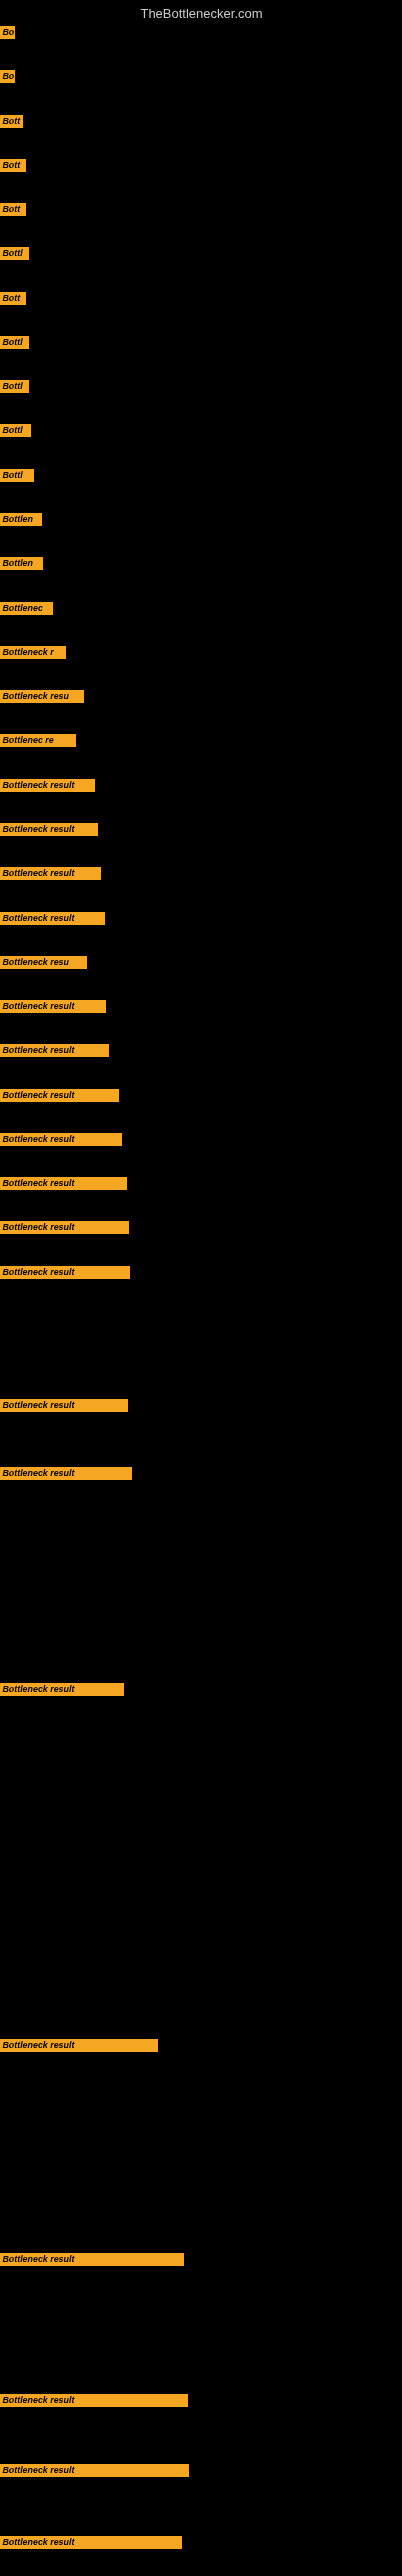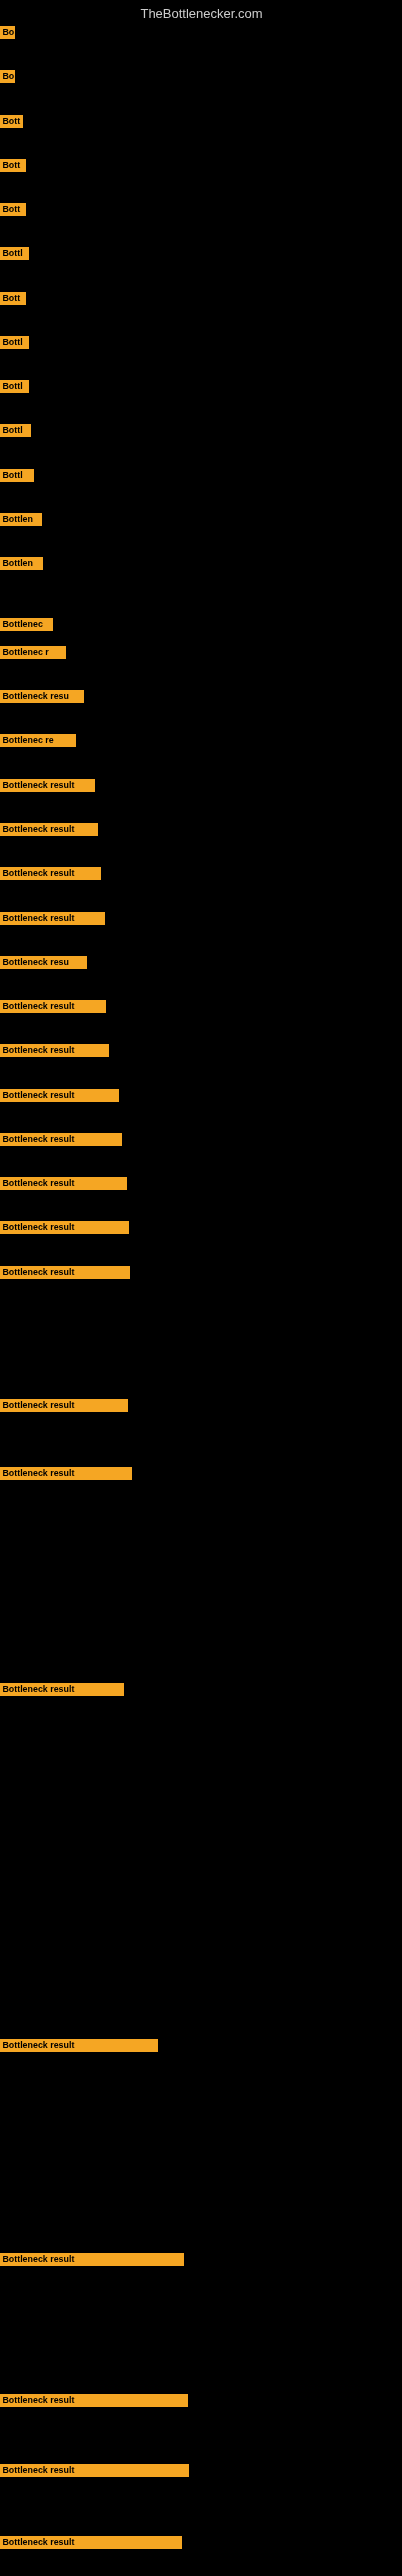--- a/index.html
+++ b/index.html
@@ -33,20 +33,21 @@
       left: 0;
       right: 0;
       padding: 0 0 16px 0;
     }
 
     .bar-item {
       display: flex;
       align-items: center;
       margin-bottom: 3.2px;
       padding: 1.6px 0;
+      font-style: italic;
     }
 
     .bar-label {
       display: inline-block;
       background-color: #F5A623;
       color: #000000;
       font-size: 8.9px;
       font-weight: bold;
       padding: 1.6px 2.4px;
       white-space: nowrap;
@@ -91,25 +92,25 @@
     </div>
     <div class="bar-item" style="position: absolute; top: 443px; left: 0px;">
       <span class="bar-label" style="width: 34px;">Bottl</span>
     </div>
     <div class="bar-item" style="position: absolute; top: 487px; left: 0px;">
       <span class="bar-label" style="width: 42px;">Bottlen</span>
     </div>
     <div class="bar-item" style="position: absolute; top: 531px; left: 0px;">
       <span class="bar-label" style="width: 43px;">Bottlen</span>
     </div>
-    <div class="bar-item" style="position: absolute; top: 576px; left: 0px; margin-top: 16px;">
+    <div class="bar-item" style="position: absolute; top: 576px; left: 0px;">
       <span class="bar-label" style="width: 53px;">Bottlenec</span>
     </div>
     <div class="bar-item" style="position: absolute; top: 620px; left: 0px;">
-      <span class="bar-label" style="width: 66px;">Bottlenec r</span>
+      <span class="bar-label" style="width: 66px;">Bottleneck r</span>
     </div>
     <div class="bar-item" style="position: absolute; top: 664px; left: 0px;">
       <span class="bar-label" style="width: 84px;">Bottleneck resu</span>
     </div>
     <div class="bar-item" style="position: absolute; top: 708px; left: 0px;">
       <span class="bar-label" style="width: 76px;">Bottlenec re</span>
     </div>
     <div class="bar-item" style="position: absolute; top: 753px; left: 0px;">
       <span class="bar-label" style="width: 95px;">Bottleneck result</span>
     </div>

